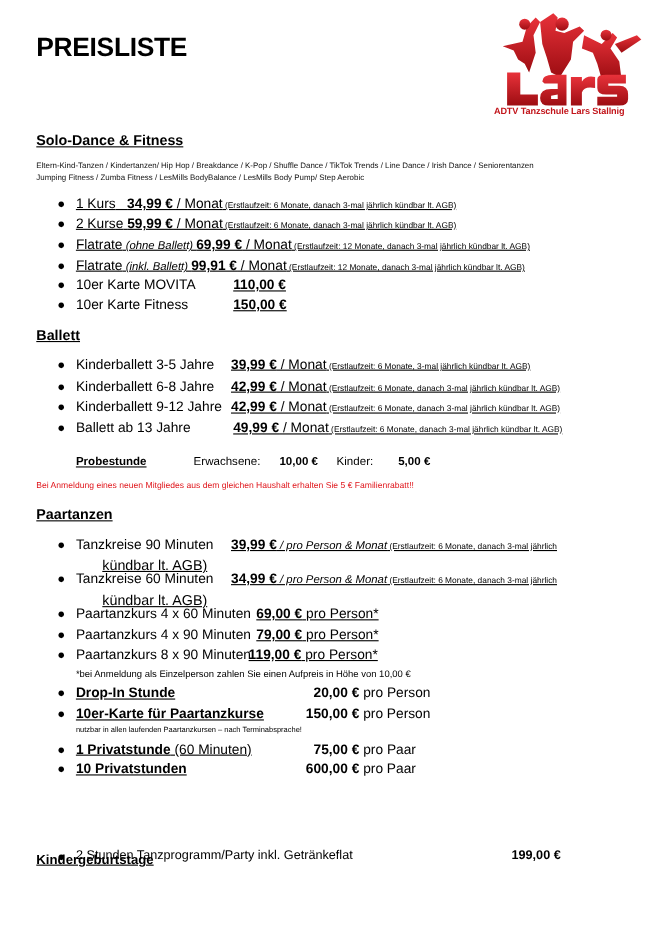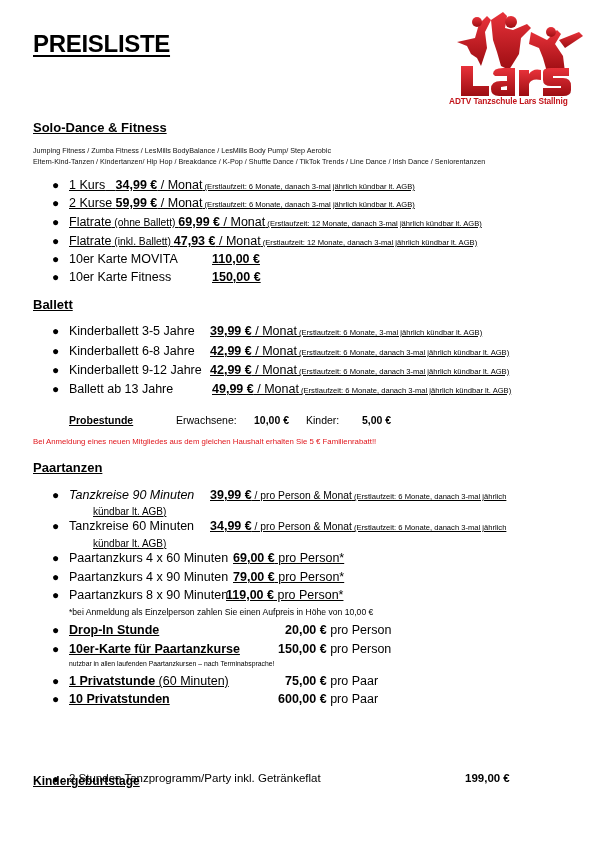--- a/index.html
+++ b/index.html
@@ -1,33 +1,33 @@
 <!DOCTYPE html>
 <html><head>
 <meta charset="utf-8">
 <style>
   html, body { margin: 0; padding: 0; background: #ffffff; }
   body { width: 600px; height: 856px; position: relative; overflow: hidden;
          font-family: "Liberation Sans", "DejaVu Sans", sans-serif; color: #000; }
   .abs { position: absolute; white-space: nowrap; }
-  .title { left: 33px; top: 30px; font-size: 24px; font-weight: bold; text-decoration: underline;
+  .title { left: 33px; top: 30px; font-size: 24px; font-weight: bold; 
            text-decoration-thickness: 2px; text-underline-offset: 3px; letter-spacing: -0.3px; text-align: center; }
   .logo { left: 447px; top: 10px; width: 140px; height: 100px; }
   .logo-caption { left: 449px; top: 96px; font-size: 8.3px; font-weight: bold; color: #c2151b; letter-spacing: -0.1px; }
   .h2 { left: 33px; font-size: 13px; font-weight: bold; text-decoration: underline; }
   .genres { left: 33px; top: 145px; font-size: 7.2px; line-height: 11px; color: #111; white-space: normal; width: 540px; }
   .li { left: 52px; font-size: 12.5px; }
   .bullet { position: absolute; left: 0; top: 0; font-size: 12px; }
   .li .txt { position: absolute; left: 17px; top: 0; text-decoration: underline; white-space: nowrap; }
   .small { font-size: 7.6px; }
-  .med { font-size: 10.3px; }
+  .med { font-size: 10.3px; font-style: italic; }
   .b { font-weight: bold; }
   .nou { text-decoration: none !important; }
   .red { color: #e0151b; }
-  .cont { left: 69px; font-size: 10px; text-decoration: underline; padding-left: 24px; }
+  .cont { left: 69px; font-size: 13px; text-decoration: underline; padding-left: 24px; }
 </style>
 </head>
 <body>
 
 <div class="abs title">PREISLISTE</div>
 
 <svg class="abs logo" viewBox="0 0 140 100">
   <defs>
     <linearGradient id="lg" x1="0" y1="0" x2="0" y2="1">
       <stop offset="0" stop-color="#e8323a"></stop>
@@ -47,39 +47,39 @@
     <path d="M14 56 L26 56 L26 76 L42 76 L42 86 L14 86 Z"></path>
     <path d="M46 64 Q46 58 56 58 L68 58 L68 86 L52 86 Q44 86 44 79 Q44 71 54 71 L60 71 L60 66 L48 66 Z M54 77 L54 80 L60 80 L60 76 Z"></path>
     <path d="M72 60 L82 60 L82 64 Q86 58 94 60 L94 70 Q84 68 82 74 L82 86 L72 86 Z"></path>
     <path d="M96 62 Q96 58 104 58 L122 58 L122 66 L106 66 L106 68 L116 68 Q124 68 124 76 L124 80 Q124 86 116 86 L96 86 L96 78 L114 78 L114 76 L104 76 Q96 76 96 70 Z"></path>
   </g>
 </svg>
 <div class="abs logo-caption">ADTV Tanzschule Lars Stallnig</div>
 
 <div class="abs h2" style="top:120px;">Solo-Dance &amp; Fitness</div>
 <div class="abs genres">
+  <div>Eltern-Kind-Tanzen / Kindertanzen/ Hip Hop / Breakdance / K-Pop / Shuffle Dance / TikTok Trends / Line Dance / Irish Dance / Seniorentanzen</div>
   <div>Jumping Fitness / Zumba Fitness / LesMills BodyBalance / LesMills Body Pump/ Step Aerobic</div>
-  <div>Eltern-Kind-Tanzen / Kindertanzen/ Hip Hop / Breakdance / K-Pop / Shuffle Dance / TikTok Trends / Line Dance / Irish Dance / Seniorentanzen</div>
 </div>
 
 <div class="abs li" style="top:178px;">
   <span class="bullet">●</span>
   <span class="txt"><span>1 Kurs</span>&nbsp;&nbsp;&nbsp;<span class="b">34,99 €</span><span> / Monat</span><span class="small"> (Erstlaufzeit: 6 Monate, danach 3-mal jährlich kündbar lt. AGB)</span></span>
 </div>
 <div class="abs li" style="top:196px;">
   <span class="bullet">●</span>
   <span class="txt"><span>2 Kurse</span> <span class="b">59,99 €</span><span> / Monat</span><span class="small"> (Erstlaufzeit: 6 Monate, danach 3-mal jährlich kündbar lt. AGB)</span></span>
 </div>
 <div class="abs li" style="top:215px;">
   <span class="bullet">●</span>
   <span class="txt"><span>Flatrate</span><span class="med"> (ohne Ballett) </span><span class="b">69,99 €</span><span> / Monat</span><span class="small"> (Erstlaufzeit: 12 Monate, danach 3-mal jährlich kündbar lt. AGB)</span></span>
 </div>
 <div class="abs li" style="top:234px;">
   <span class="bullet">●</span>
-  <span class="txt"><span>Flatrate</span><span class="med"> (inkl. Ballett) </span><span class="b">47,93 €</span><span> / Monat</span><span class="small"> (Erstlaufzeit: 12 Monate, danach 3-mal jährlich kündbar lt. AGB)</span></span>
+  <span class="txt"><span>Flatrate</span><span class="med"> (inkl. Ballett) </span><span class="b">99,91 €</span><span> / Monat</span><span class="small"> (Erstlaufzeit: 12 Monate, danach 3-mal jährlich kündbar lt. AGB)</span></span>
 </div>
 <div class="abs li" style="top:252px;">
   <span class="bullet">●</span>
   <span class="txt"><span style="display:inline-block;width:143px;">10er Karte MOVITA</span><span class="b">110,00 €</span></span>
 </div>
 <div class="abs li" style="top:270px;">
   <span class="bullet">●</span>
   <span class="txt"><span style="display:inline-block;width:143px;">10er Karte Fitness</span><span class="b">150,00 €</span></span>
 </div>
 
@@ -105,21 +105,21 @@
 <div class="abs" style="left:69px;top:414px;font-size:10.5px;">
   <span class="b" style="text-decoration:underline;display:inline-block;width:107px;">Probestunde</span><span style="display:inline-block;width:78px;">Erwachsene:</span><span class="b" style="display:inline-block;width:52px;">10,00 €</span><span style="display:inline-block;width:56px;">Kinder:</span><span class="b">5,00 €</span>
 </div>
 
 <div class="abs red" style="left:33px;top:437px;font-size:7.8px;">Bei Anmeldung eines neuen Mitgliedes aus dem gleichen Haushalt erhalten Sie 5 € Familienrabatt!!</div>
 
 <div class="abs h2" style="top:460px;">Paartanzen</div>
 
 <div class="abs li" style="top:488px;">
   <span class="bullet">●</span>
-  <span class="txt"><span style="display:inline-block;width:141px;font-style:italic;">Tanzkreise 90 Minuten</span><span class="b">39,99 €</span><span class="med"> / pro Person &amp; Monat</span><span class="small"> (Erstlaufzeit: 6 Monate, danach 3-mal jährlich</span></span>
+  <span class="txt"><span style="display:inline-block;width:141px;">Tanzkreise 90 Minuten</span><span class="b">39,99 €</span><span class="med"> / pro Person &amp; Monat</span><span class="small"> (Erstlaufzeit: 6 Monate, danach 3-mal jährlich</span></span>
 </div>
 <div class="abs cont" style="top:506px;">kündbar lt. AGB)</div>
 
 <div class="abs li" style="top:519px;">
   <span class="bullet">●</span>
   <span class="txt"><span style="display:inline-block;width:141px;">Tanzkreise 60 Minuten</span><span class="b">34,99 €</span><span class="med"> / pro Person &amp; Monat</span><span class="small"> (Erstlaufzeit: 6 Monate, danach 3-mal jährlich</span></span>
 </div>
 <div class="abs cont" style="top:538px;">kündbar lt. AGB)</div>
 
 <div class="abs li" style="top:551px;">

